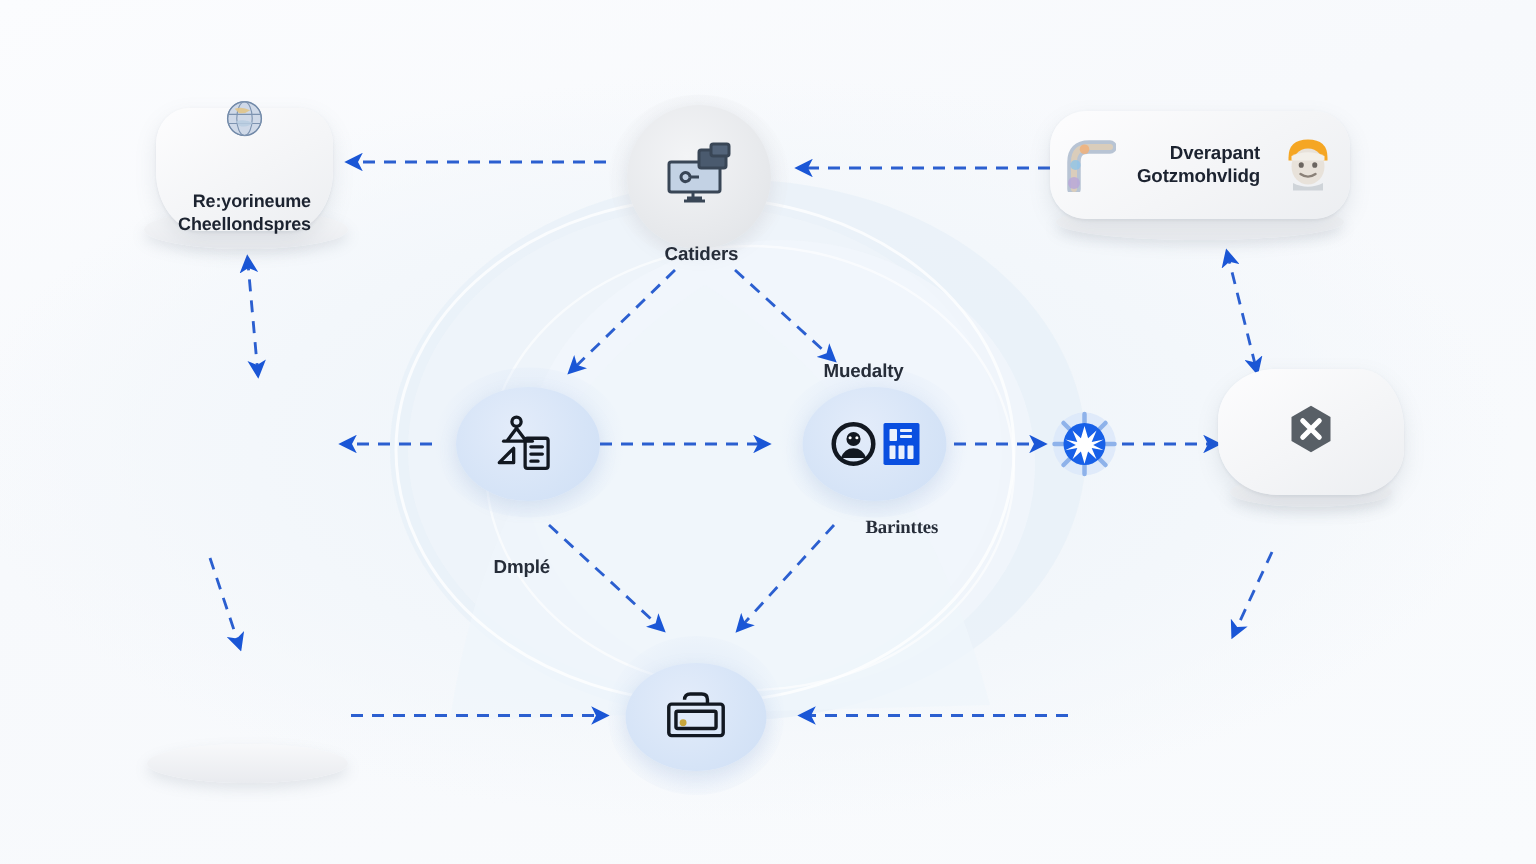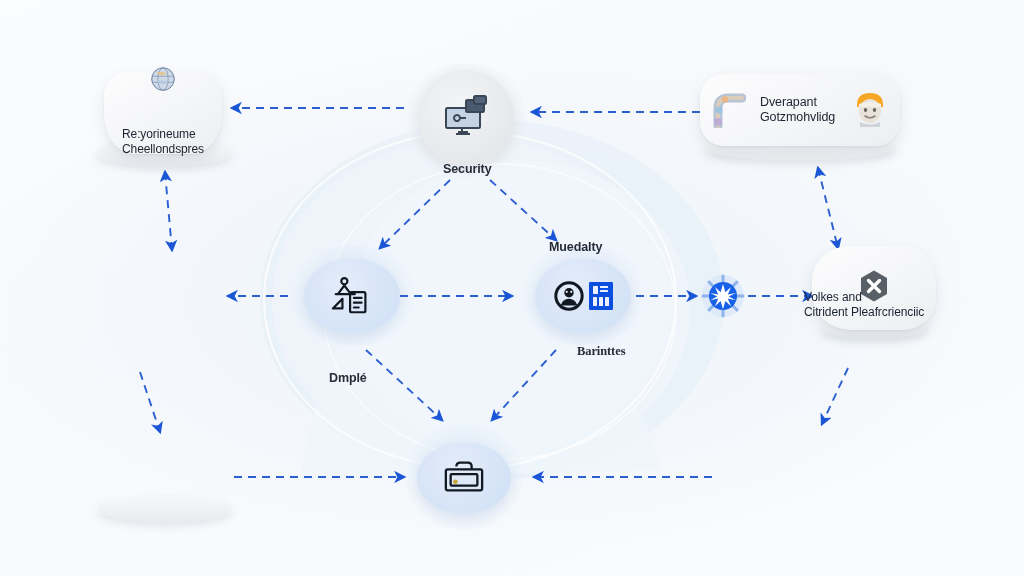--- a/index.html
+++ b/index.html
@@ -45,25 +45,25 @@
 
   .stand {
     position: absolute;
     z-index: 4;
     background: linear-gradient(180deg, #f7f8fa 0%, #e9ebef 100%);
     border-radius: 50%;
     box-shadow: 0 4px 9px rgba(120,130,145,0.17);
   }
 
   .node-label {
-    text-align: left;
+    text-align: right;
     color: #1c2330;
     font-size: 12px;
     line-height: 15px;
-    font-weight: 400;
+    font-weight: 700;
     letter-spacing: -0.1px;
     padding: 0 6px;
     white-space: pre-line;
   }
 
   .node-icon { line-height: 0; display: block; }
 
   
   .circ {
     border-radius: 50%;
@@ -179,21 +179,21 @@
     <span class="node-icon">
       <svg width="52" height="48" viewBox="0 0 52 48">
         <rect x="6" y="14" width="34" height="20" rx="1.5" fill="#c3d2e4" stroke="#394656" stroke-width="2"></rect>
         <rect x="26" y="6" width="18" height="12" rx="1.5" fill="#4a5a6e" stroke="#394656" stroke-width="2"></rect>
         <rect x="34" y="2" width="12" height="8" rx="1.5" fill="#53647a" stroke="#394656" stroke-width="2"></rect>
         <path d="M20 24 h6 M20 24 a3 3 0 1 0 0 0.1" fill="none" stroke="#394656" stroke-width="2"></path>
         <path d="M22 34 v4 M16 40 h14 M18 38 h10" stroke="#394656" stroke-width="2" fill="none"></path>
       </svg>
     </span>
   </div>
-  <div class="float-label" style="left:443px; top:162px;">Security</div>
+  <div class="float-label" style="left:443px; top:162px;">Catiders</div>
 
   <div class="node circ blue" style="left:304px; top:258px; width:96px; height:76px;">
     <span class="node-icon">
       <svg width="50" height="44" viewBox="0 0 52 46">
         <g fill="none" stroke="#121821" stroke-width="2.3" stroke-linecap="round" stroke-linejoin="round">
           <circle cx="18" cy="7.5" r="3.2"></circle>
           <path d="M12 20 L18 12 L24 20"></path>
           <path d="M9 21 h20"></path>
           <path d="M6 36 L16 26 L16 36 Z"></path>
           <rect x="24" y="19" width="16" height="21" rx="1.6"></rect>
@@ -287,18 +287,16 @@
   </div>
 
   <div class="stand" style="left:820px; top:318px; width:108px; height:20px;"></div>
   <div class="node blob cloudy" style="left:812px; top:246px; width:124px; height:84px;">
     <span class="node-icon" style="margin-top:-4px;">
       <svg width="34" height="34" viewBox="0 0 34 34">
         <path d="M17 1.5 L30 9 V25 L17 32.5 L4 25 V9 Z" fill="#585f66"></path>
         <path d="M11.5 11.5 L22.5 22.5 M22.5 11.5 L11.5 22.5" stroke="#ffffff" stroke-width="3.4" stroke-linecap="round"></path>
       </svg>
     </span>
-    <div class="node-label" style="position:absolute; top:44px; left:-14px; width:152px;">Volkes and
-Citrident Pleafrcrienciic</div>
   </div>
 
 
 </div>
 
 </body></html>

